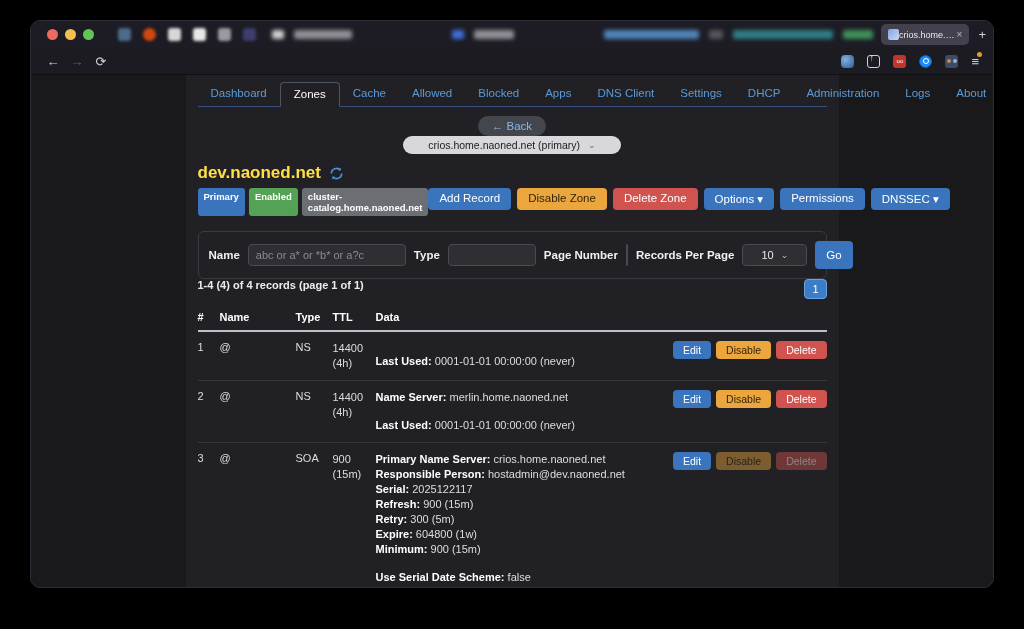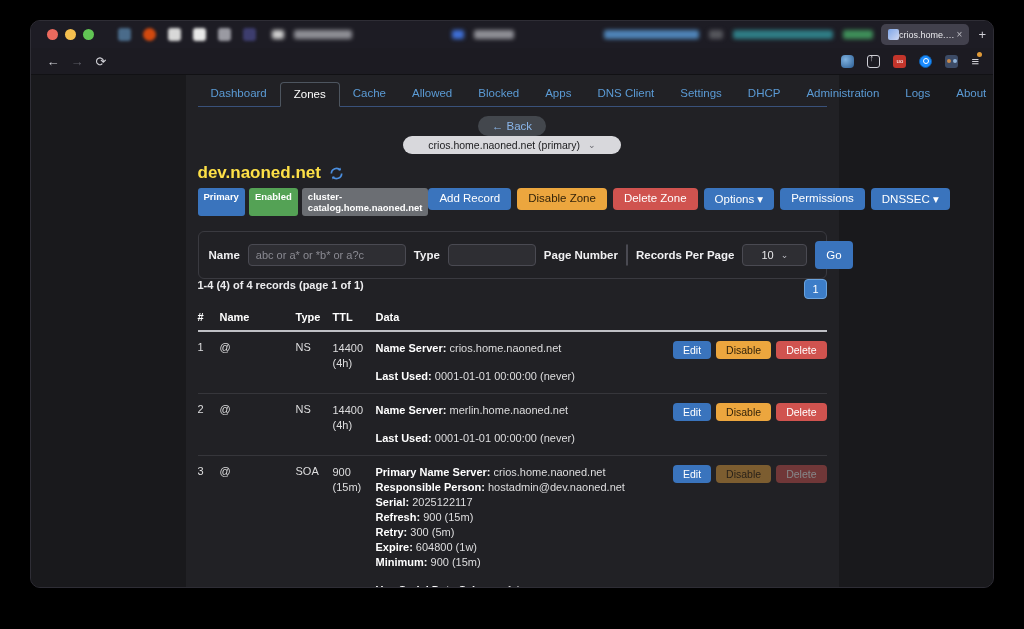--- a/index.html
+++ b/index.html
@@ -234,21 +234,20 @@
       <div id="tbody">
           <div class="t-row">
             <div>1</div>
             <div>@</div>
             <div>NS</div>
             <div>
               <div class="ttl2">14400</div>
               <div class="ttl2">(4h)</div>
             </div>
             <div>
-              <div class="dline"><b>Name Server:</b> crios.home.naoned.net</div>
               <div class="dspacer"></div>
               <div class="dline"><b>Last Used:</b> 0001-01-01 00:00:00 (never)</div>
             </div>
             <div class="acts">
               <div class="btn btn-sm btn-primary">Edit</div>
               <div class="btn btn-sm btn-warning">Disable</div>
               <div class="btn btn-sm btn-danger">Delete</div>
             </div>
           </div>
           <div class="t-row">

